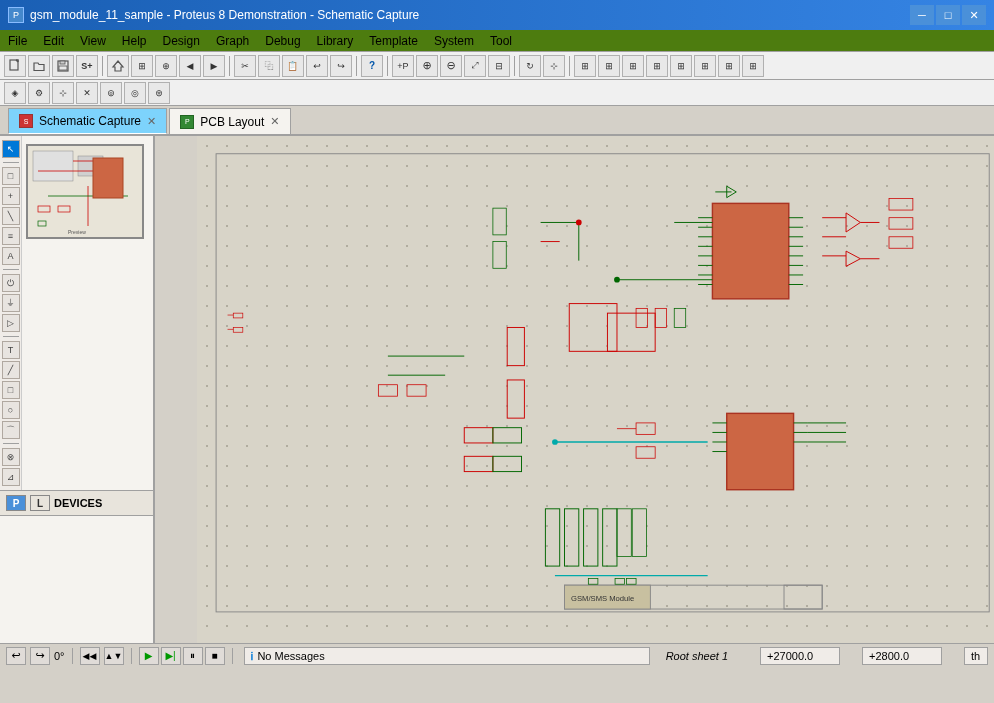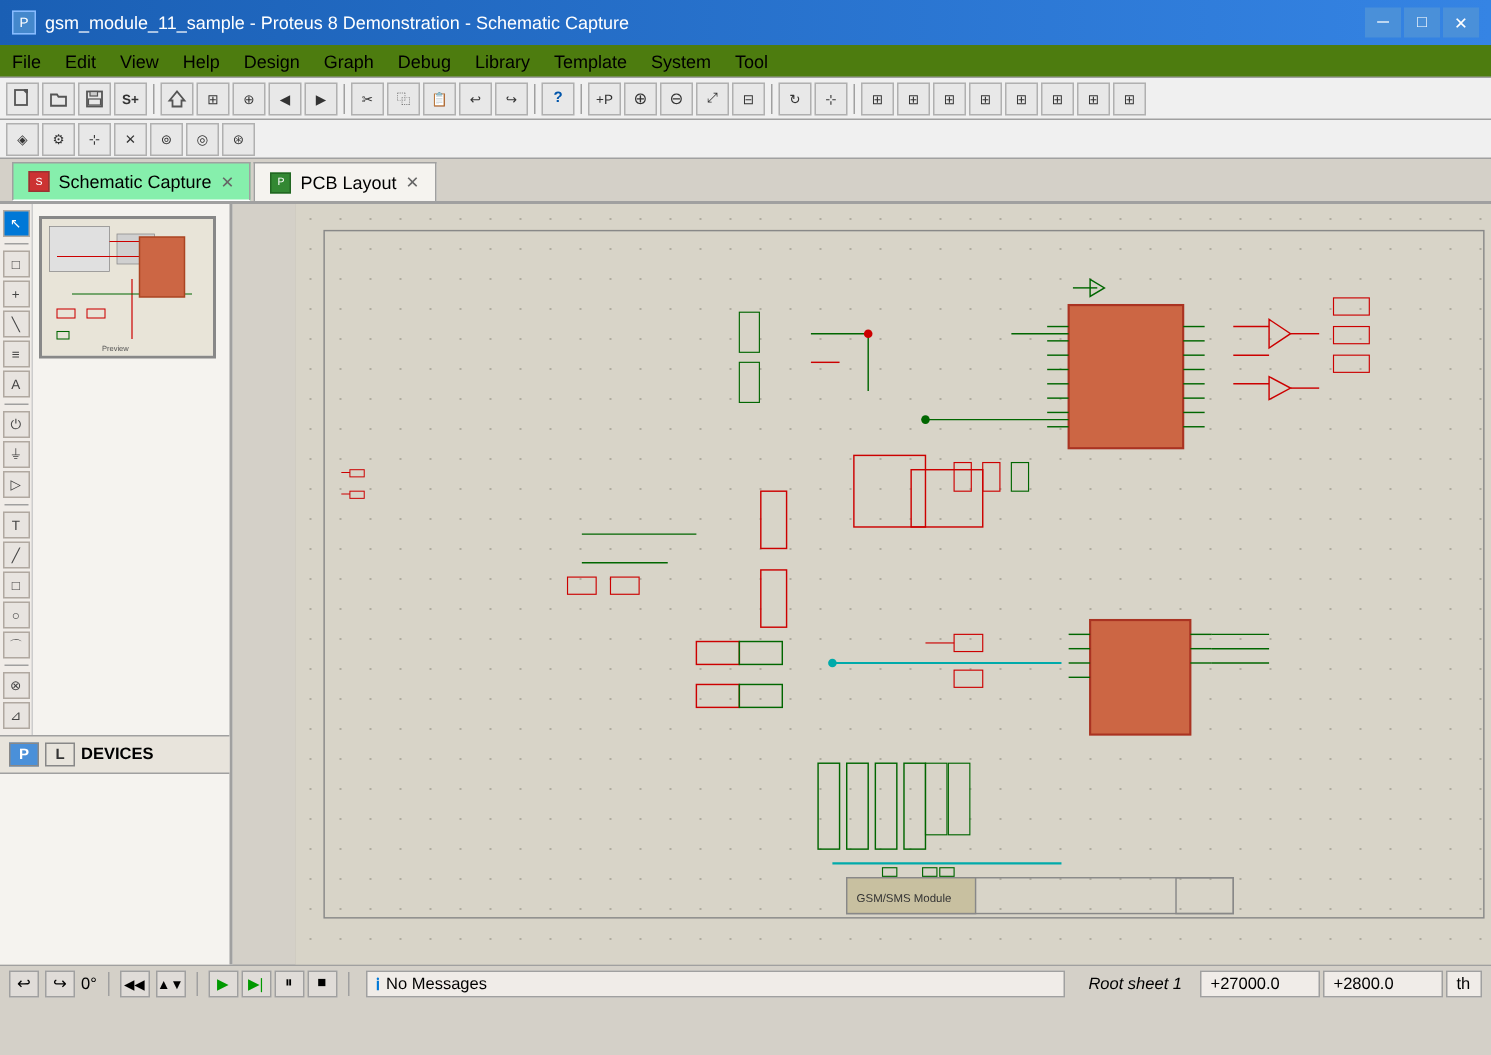--- a/index.html
+++ b/index.html
@@ -89,21 +89,21 @@
       height: 26px;
       padding: 0 10px;
       background: #f5f3ef;
       border: 1px solid #a0a0a0;
       border-bottom: none;
       display: flex; align-items: center; gap: 6px;
       cursor: pointer;
       font-size: 12px;
       margin-right: 2px;
     }
-    .tab.active { background: #86efac; border-bottom: 1px solid white; }
+    .tab.active { background: #7dd3fc; border-bottom: 1px solid white; }
     .tab-close { font-size: 11px; color: #666; cursor: pointer; }
 
     
     #main {
       display: flex;
       height: calc(703px - 30px - 22px - 28px - 26px - 30px - 24px);
     }
 
     
     #leftpanel {
@@ -250,20 +250,21 @@
       display: flex; gap: 2px; align-items: center;
     }
     .status-coord {
       background: #f0ece8;
       border: 1px solid #a0a0a0;
       padding: 1px 6px;
       height: 18px;
       display: flex; align-items: center;
       font-size: 11px;
       min-width: 80px;
+      margin-left: 20px;
     }
 
     
     #schematic-svg {
       position: absolute;
       top: 0; left: 0;
       width: 100%;
       height: 100%;
     }
     .sidebar-sep { width: 16px; height: 1px; background: #a0a0a0; margin: 2px 0; }

